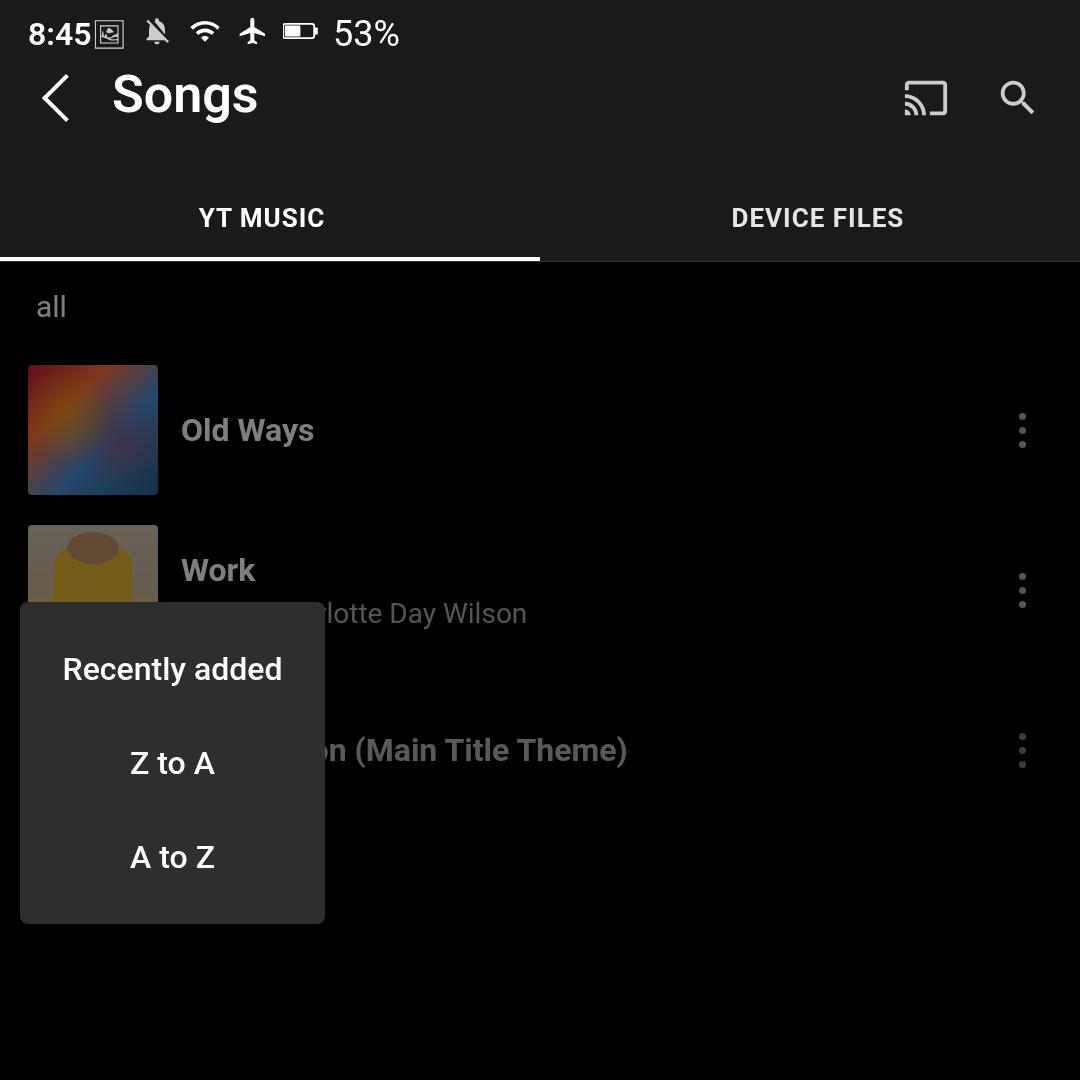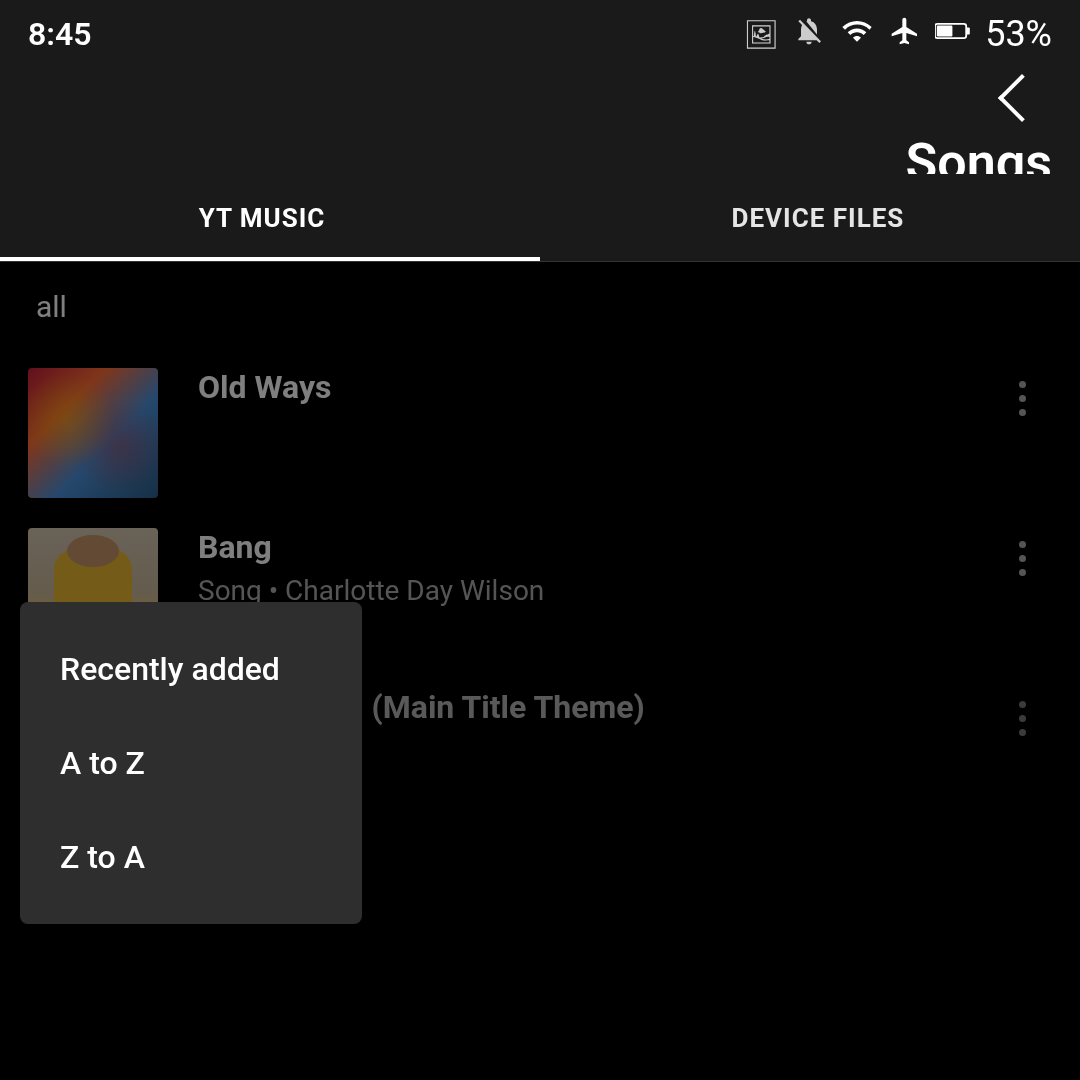--- a/index.html
+++ b/index.html
@@ -10,21 +10,21 @@
       background: #000;
       font-family: 'Roboto', Arial, sans-serif;
       color: #fff;
       overflow: hidden;
       position: relative;
     }
 
     
     .status-bar {
       display: flex;
-      justify-content: space-between;
+      justify-content: flex-start;
       align-items: center;
       padding: 12px 28px 8px 28px;
       background: #1a1a1a;
       height: 64px;
     }
     .status-left {
       font-size: 32px;
       font-weight: 600;
       color: #fff;
     }
@@ -36,25 +36,24 @@
       color: #fff;
     }
     .battery-text {
       font-size: 36px;
       color: #fff;
     }
 
     
     .app-bar {
       display: flex;
-      align-items: flex-end;
+      align-items: flex-start;
       padding: 0 28px;
       background: #1a1a1a;
       height: 110px;
-      flex-direction: column;
     }
     .back-btn {
       width: 68px;
       height: 68px;
       display: flex;
       align-items: center;
       justify-content: center;
       cursor: pointer;
       flex-shrink: 0;
     }
@@ -127,25 +126,26 @@
       width: 50%;
       height: 4px;
       background: #fff;
     }
 
     
     .sort-dropdown {
       position: absolute;
       top: 340px;
       left: 20px;
-      width: 342px;
+      width: 305px;
       background: #2e2e2e;
       border-radius: 8px;
       z-index: 100;
       padding: 20px 0;
+      text-align: center;
     }
     .sort-item {
       padding: 28px 40px;
       font-size: 32px;
       font-weight: 500;
       color: #fff;
       cursor: pointer;
     }
 
     
@@ -163,23 +163,23 @@
       padding: 6px 36px;
       height: 88px;
     }
 
     
     .song-list {
       padding: 0;
     }
     .song-item {
       display: flex;
-      align-items: flex-start;
+      align-items: center;
       padding: 18px 28px;
-      gap: 40px;
+      gap: 23px;
       height: 160px;
     }
     .song-artwork {
       width: 130px;
       height: 130px;
       border-radius: 4px;
       flex-shrink: 0;
       overflow: hidden;
       display: flex;
       align-items: center;
@@ -376,21 +376,21 @@
       <div class="more-btn">
         <div class="dot"></div>
         <div class="dot"></div>
         <div class="dot"></div>
       </div>
     </div>
 
     <div class="song-item">
       <div class="song-artwork artwork-work"></div>
       <div class="song-info">
-        <div class="song-title">Bang</div>
+        <div class="song-title">Work</div>
         <div class="song-subtitle">Song • Charlotte Day Wilson</div>
       </div>
       <div class="more-btn">
         <div class="dot"></div>
         <div class="dot"></div>
         <div class="dot"></div>
       </div>
     </div>
 
     <div class="song-item" style="opacity:0.7;">
@@ -401,17 +401,17 @@
       <div class="more-btn">
         <div class="dot"></div>
         <div class="dot"></div>
         <div class="dot"></div>
       </div>
     </div>
   </div>
 
   <div class="sort-dropdown">
     <div class="sort-item">Recently added</div>
+    <div class="sort-item">Z to A</div>
     <div class="sort-item">A to Z</div>
-    <div class="sort-item">Z to A</div>
   </div>
 
 </div>
 
 </body></html>

